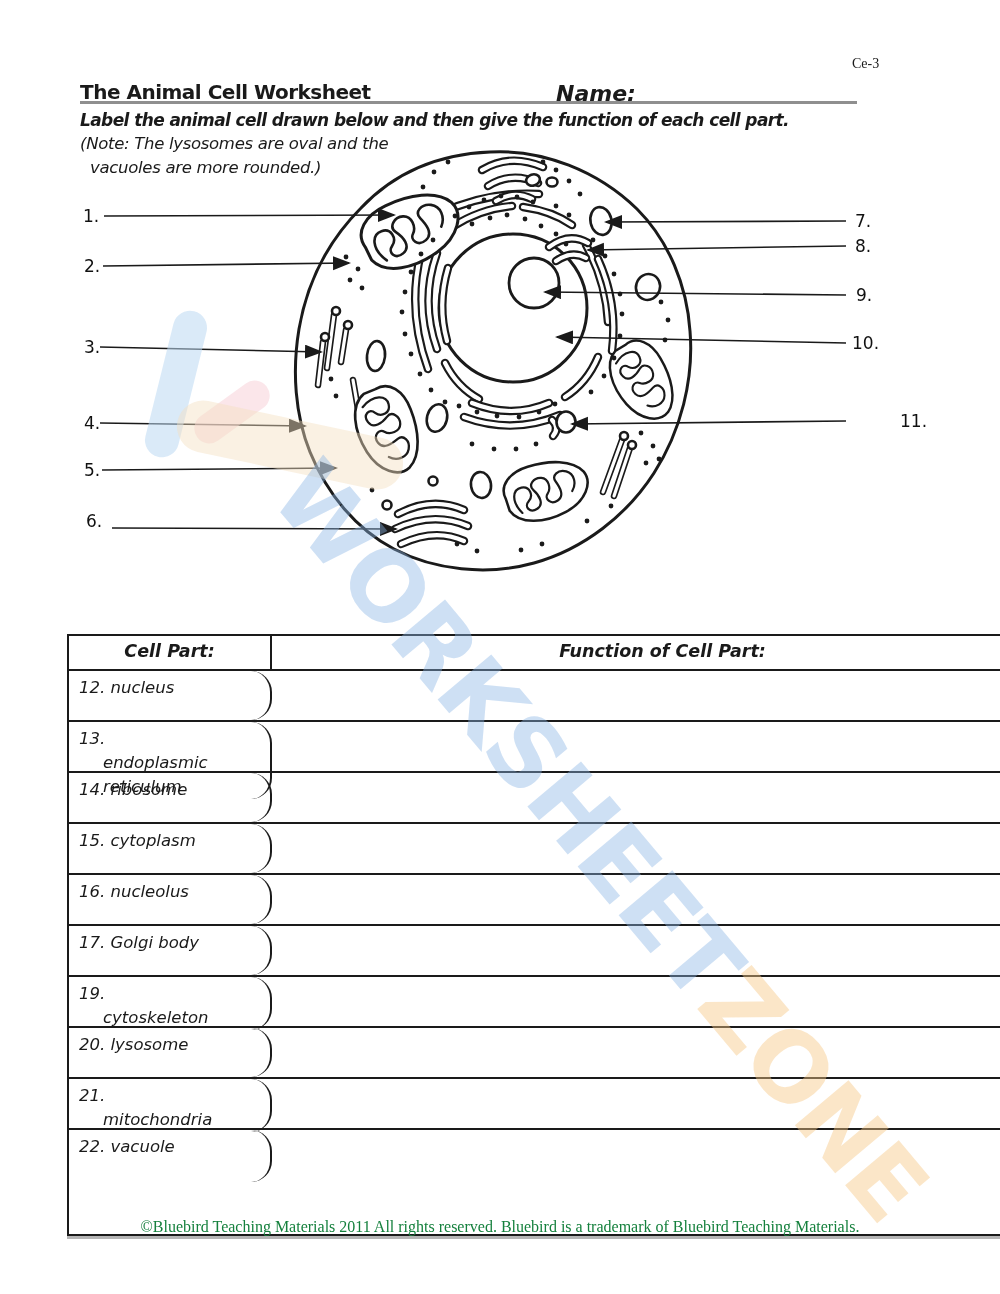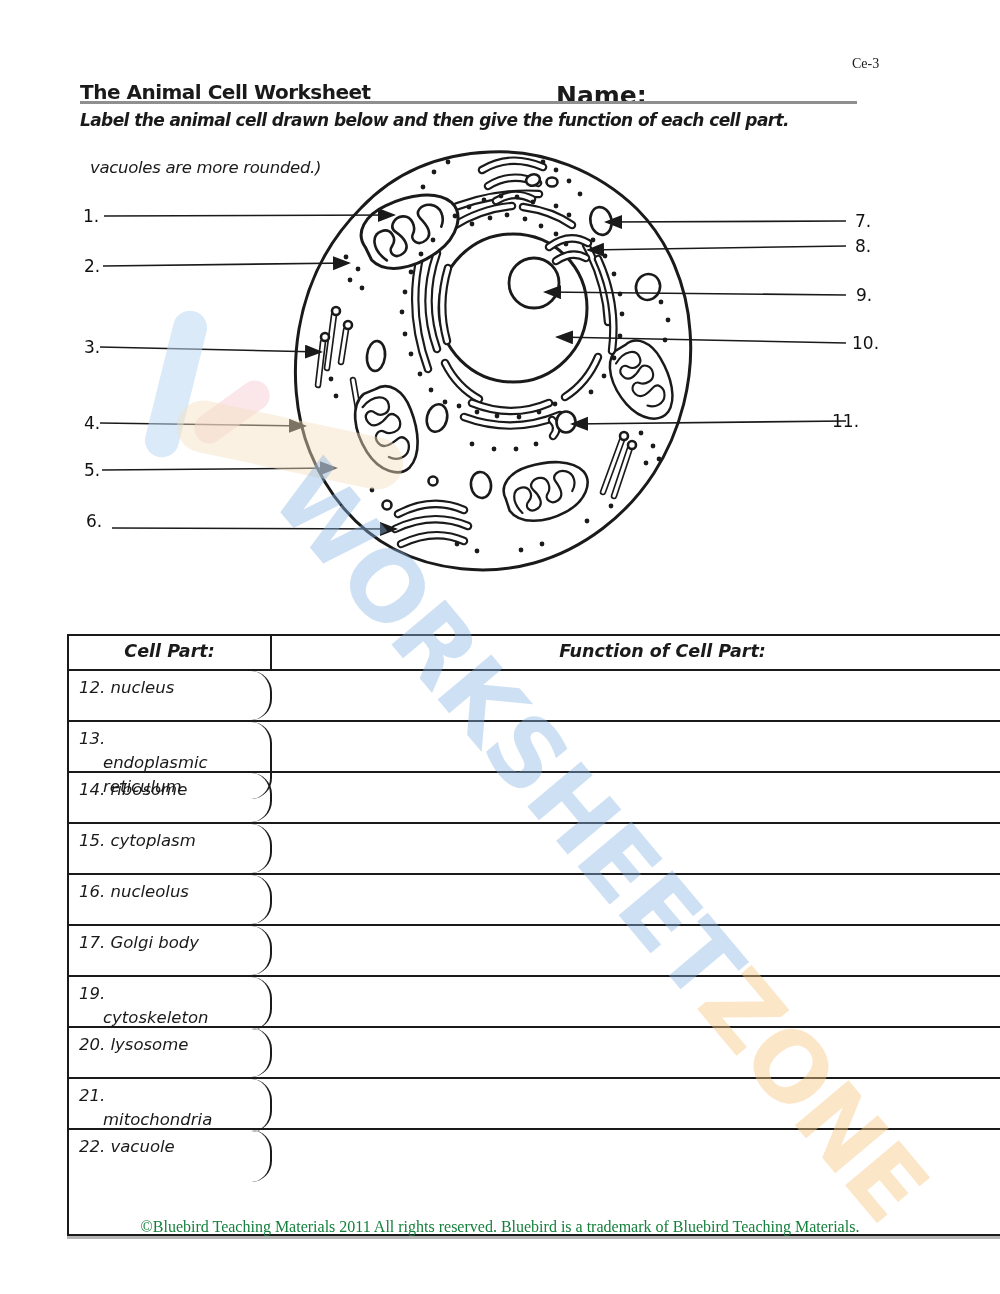--- a/index.html
+++ b/index.html
@@ -1,21 +1,21 @@
 <!DOCTYPE html>
 <html><head>
 <meta charset="utf-8">
 <style>
   html,body{margin:0;padding:0;background:#fff;}
   #page{position:relative;width:1000px;height:1294px;background:#ffffff;overflow:hidden;
         font-family:"DejaVu Sans",sans-serif;color:#1a1a1a;}
   
   .code{position:absolute;left:852px;top:56px;font-family:"Liberation Serif",serif;font-size:14px;}
   .title{position:absolute;left:80px;top:80px;font-size:20px;font-weight:bold;letter-spacing:-0.5px;}
-  .namelbl{position:absolute;left:556px;top:81px;font-size:25px;font-weight:bold;}
+  .namelbl{position:absolute;left:556px;top:81px;font-size:22px;font-weight:bold;font-style:italic;}
   .titleline{position:absolute;left:80px;top:101px;width:777px;height:3px;background:#8f8f8f;}
   .instr{position:absolute;left:80px;top:110px;font-size:17px;font-weight:bold;font-style:italic;letter-spacing:-0.6px;}
   .note1{position:absolute;left:80px;top:134px;font-size:16.5px;font-style:italic;letter-spacing:-0.3px;}
   .note2{position:absolute;left:90px;top:158px;font-size:16.5px;font-style:italic;letter-spacing:-0.3px;}
   
   #diag{position:absolute;left:0;top:0;width:1000px;height:600px;}
   .dlabel{position:absolute;font-size:17px;color:#111;}
   .ink{stroke:#1a1a1a;fill:none;}
   .memb{stroke:#1a1a1a;stroke-width:3;fill:#fff;}
   .lline{stroke:#1a1a1a;stroke-width:1.6;fill:none;}
@@ -55,20 +55,21 @@
 </head>
 <body>
 
 <div id="page">
 
   <div class="code">Ce-3</div>
   <div class="title">The Animal Cell Worksheet</div>
   <div class="namelbl">Name:</div>
   <div class="titleline"></div>
   <div class="instr">Label the animal cell drawn below and then give the function of each cell part.</div>
+  <div class="note1">(Note: The lysosomes are oval and the</div>
   <div class="note2">vacuoles are more rounded.)</div>
 
   <svg id="diag" viewBox="0 0 1000 600">
     <defs>
       <marker id="ah" markerUnits="userSpaceOnUse" markerWidth="20" markerHeight="16" refX="16" refY="7" orient="auto">
         <path d="M0,0 L18,7 L0,14 Z" fill="#1a1a1a"></path>
       </marker>
     </defs>
 
     <path class="memb" d="M 490,152 C 543,149 598,171 637,209 C 669,241 687,286 690,331 C 694,379 681,431 654,473
@@ -276,21 +277,21 @@
   <span class="dlabel" style="left:83px;top:206px;">1.</span>
   <span class="dlabel" style="left:84px;top:256px;">2.</span>
   <span class="dlabel" style="left:84px;top:337px;">3.</span>
   <span class="dlabel" style="left:84px;top:413px;">4.</span>
   <span class="dlabel" style="left:84px;top:460px;">5.</span>
   <span class="dlabel" style="left:86px;top:511px;">6.</span>
   <span class="dlabel" style="left:855px;top:211px;">7.</span>
   <span class="dlabel" style="left:855px;top:236px;">8.</span>
   <span class="dlabel" style="left:856px;top:285px;">9.</span>
   <span class="dlabel" style="left:852px;top:333px;">10.</span>
-  <span class="dlabel" style="left:832px;top:411px;">11.</span>
+  <span class="dlabel" style="left:900px;top:411px;">11.</span>
 
   <div class="wtable">
     <div class="trow hdr">
       <div class="hc l">Cell Part:</div>
       <div class="hc">Function of Cell Part:</div>
     </div>
     <div class="trow">
         <div class="pc">
           <span class="ptxt">12. nucleus</span>
         </div>

